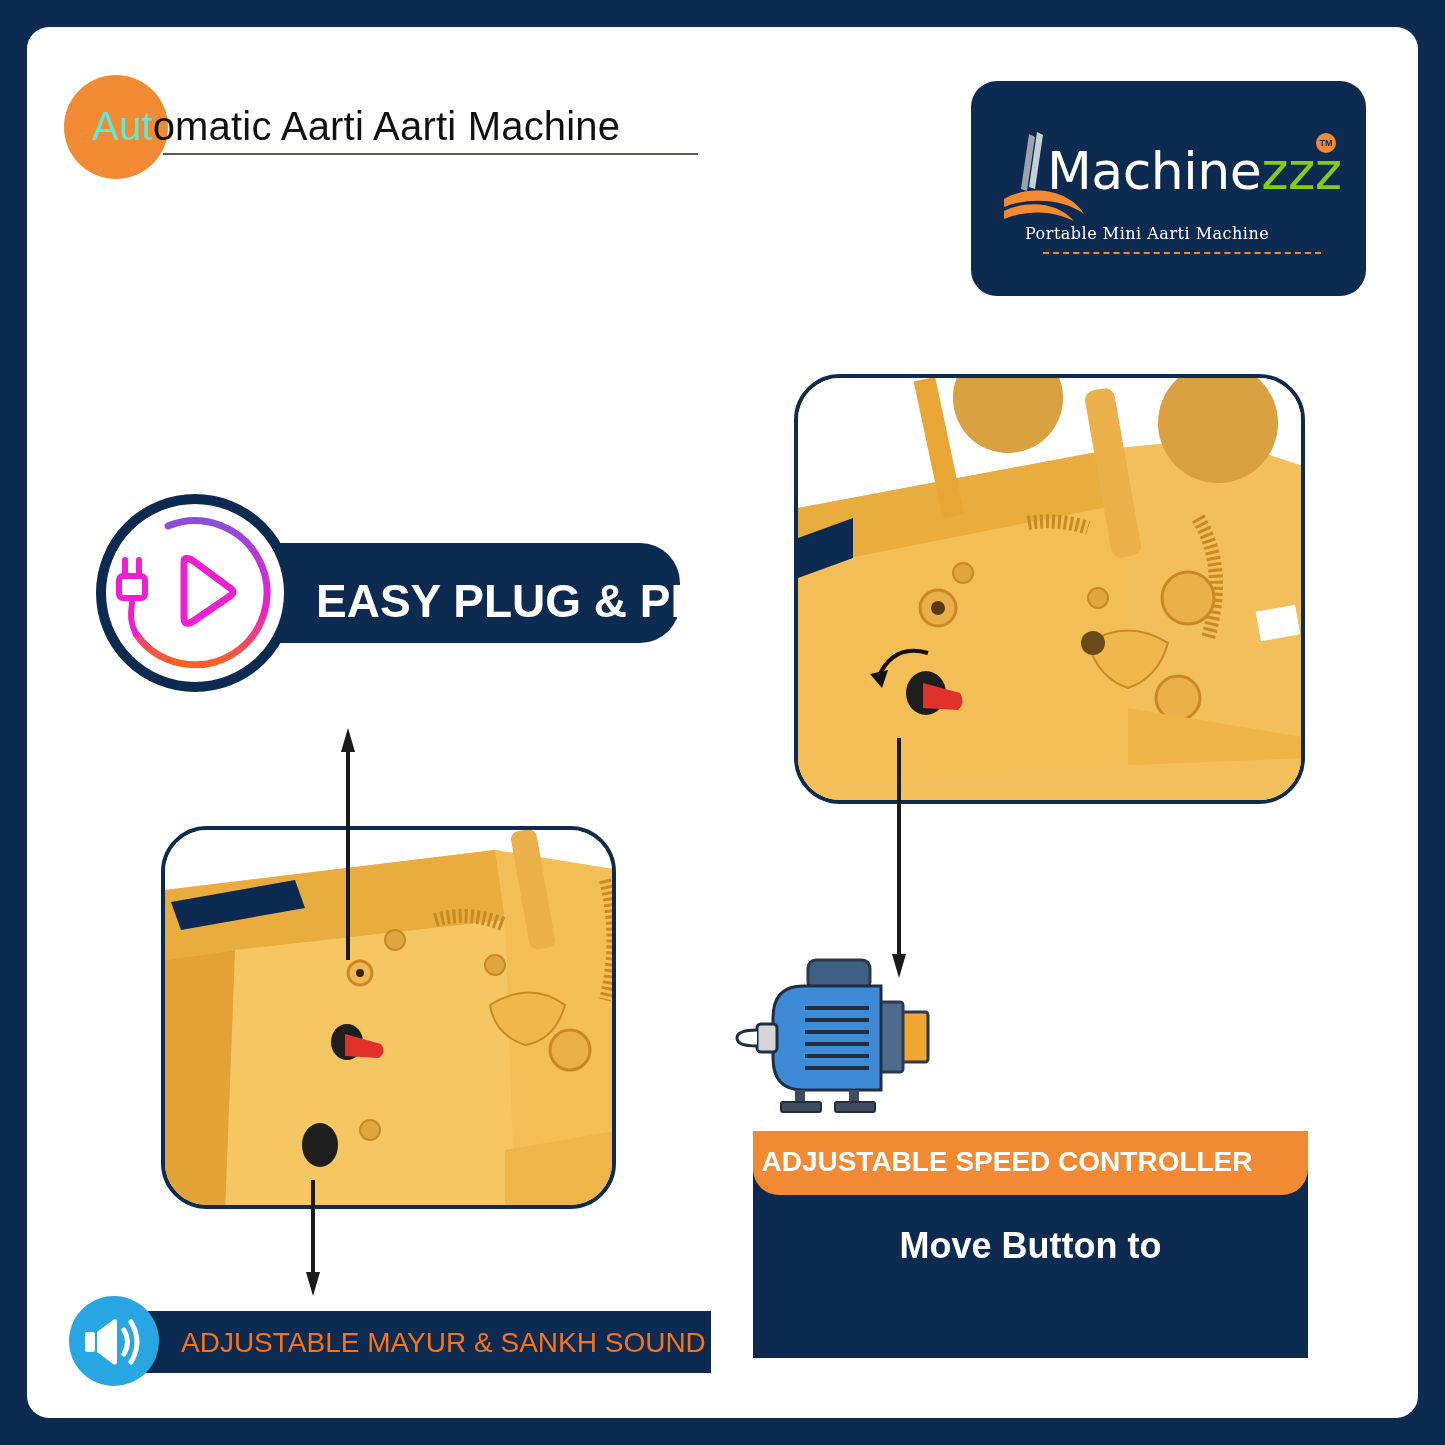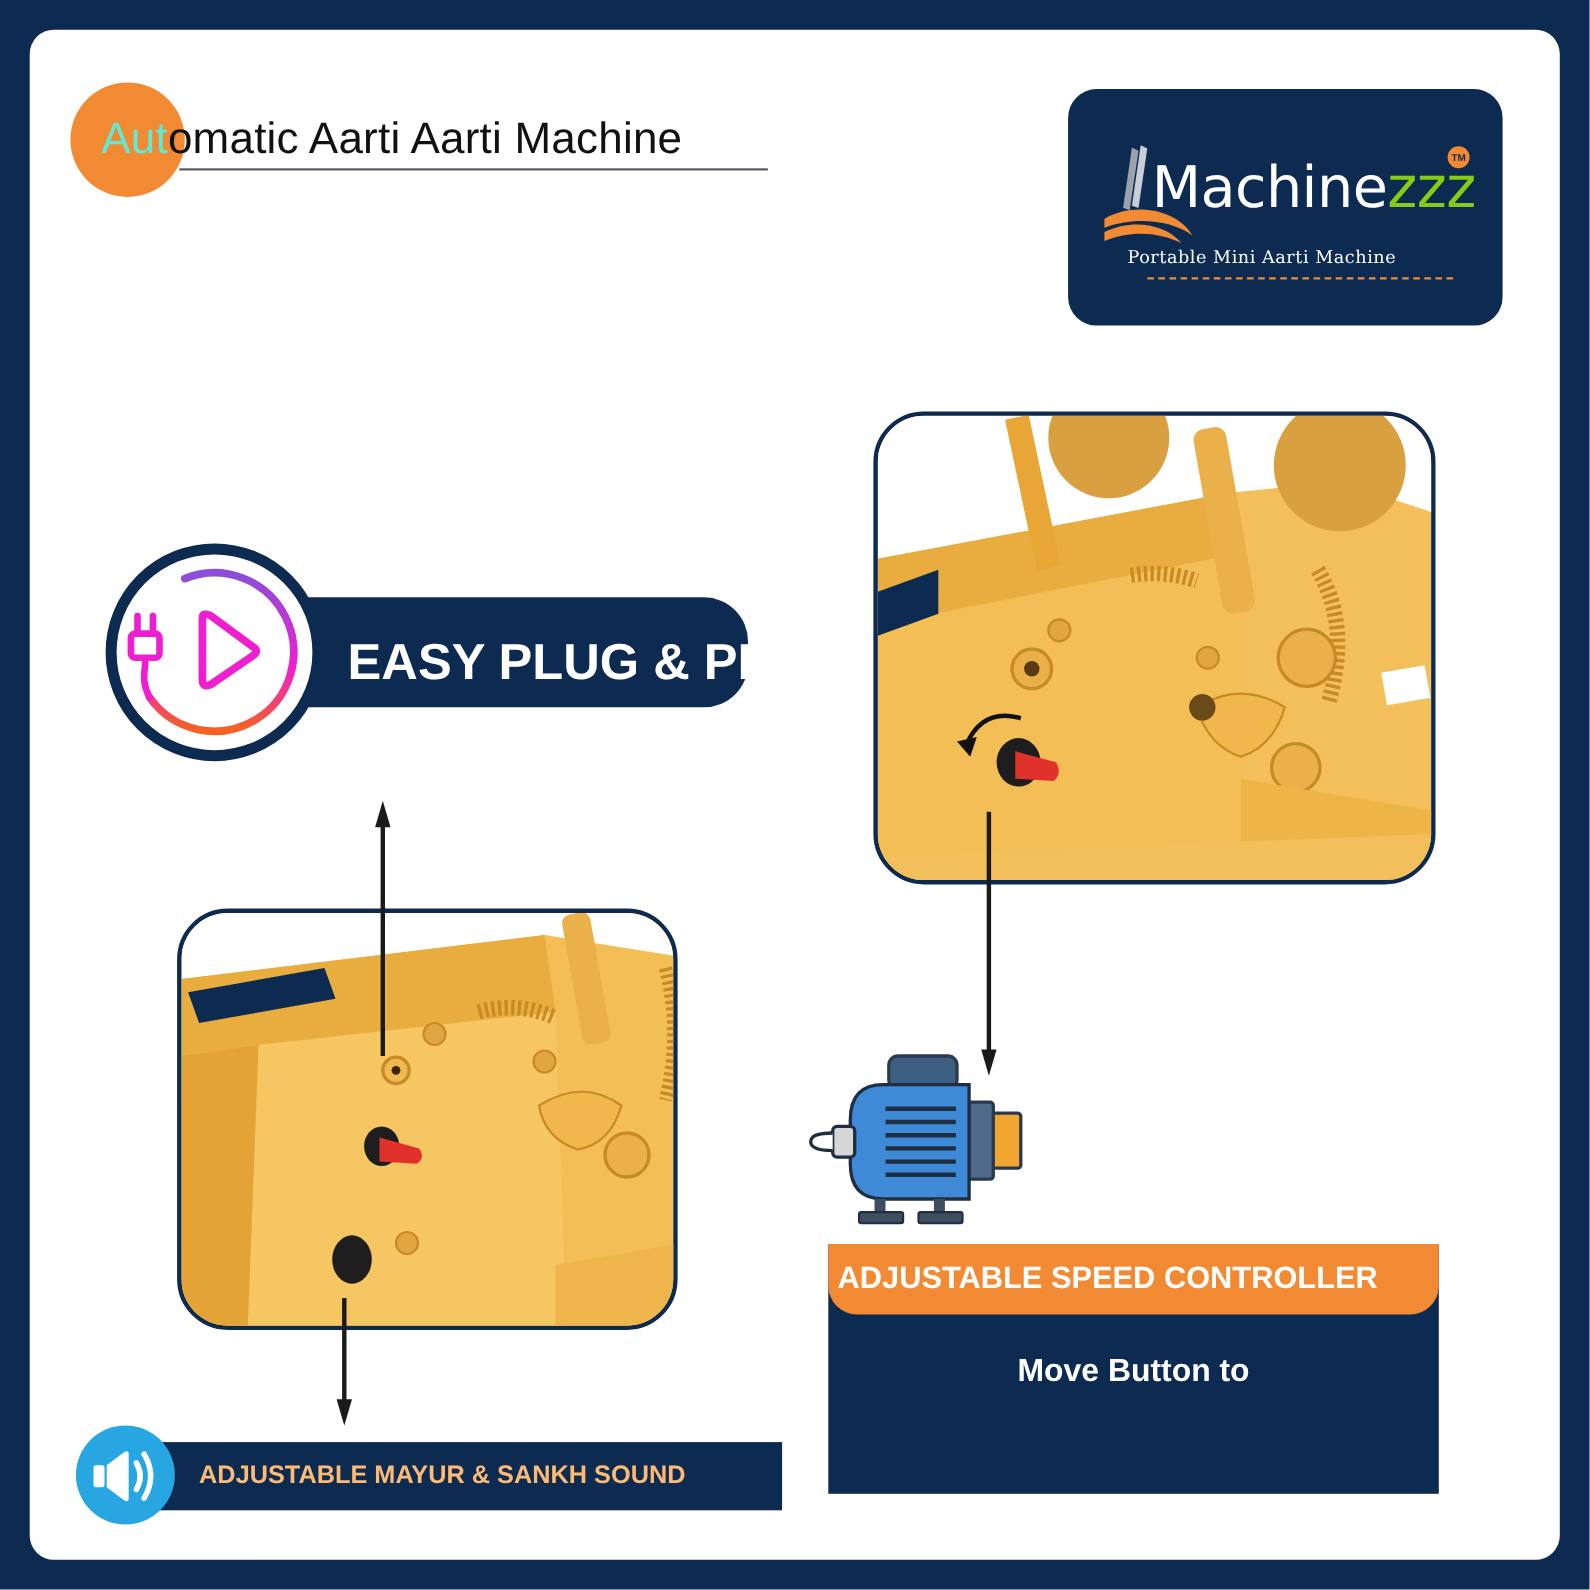--- a/index.html
+++ b/index.html
@@ -71,41 +71,41 @@
   
   .vline { position: absolute; width: 4px; background: #1a1a1a; }
   .arrow-up, .arrow-down { position: absolute; width: 0; height: 0; border-left: 7px solid transparent; border-right: 7px solid transparent; }
   .arrow-up { border-bottom: 24px solid #1a1a1a; }
   .arrow-down { border-top: 24px solid #1a1a1a; }
   
   .snd-bar {
     position: absolute; left: 140px; top: 1311px; width: 571px; height: 62px; background: #0d2a50;
   }
   .snd-label {
-    position: absolute; left: 181px; top: 1327px; font-size: 23px; font-weight: bold; color: #fdba74; white-space: nowrap;
+    position: absolute; left: 181px; top: 1327px; font-size: 28px; font-weight: normal; color: #f97316; white-space: nowrap;
   }
   .snd-circle {
     position: absolute; left: 69px; top: 1296px; width: 90px; height: 90px; border-radius: 50%;
     background: #27a6e1;
   }
   .snd-circle svg { position: absolute; left: 0; top: 0; }
   
   .speed-box {
     position: absolute; left: 753px; top: 1131px; width: 555px; height: 227px; background: #0d2a50;
   }
   .speed-head {
     position: absolute; left: 753px; top: 1131px; width: 555px; height: 64px; background: #f28a33;
     border-radius: 0 0 26px 26px;
   }
   .speed-head-label {
     position: absolute; left: 753px; top: 1146px; width: 508px; text-align: center; font-size: 28px; font-weight: bold; color: #fff; white-space: nowrap;
   }
   .speed-body {
     position: absolute; left: 753px; top: 1222px; width: 555px; text-align: center; color: #fff;
-    font-weight: bold; font-size: 29px; line-height: 48px;
+    font-weight: bold; font-size: 36px; line-height: 48px;
   }
   .motor { position: absolute; left: 733px; top: 958px; }
 </style>
 </head>
 <body>
 
 <div class="card"></div>
 
 <div class="title-dot"></div>
 <div class="title"><span class="hl">Aut</span><span>omatic Aarti Aarti Machine</span></div>

